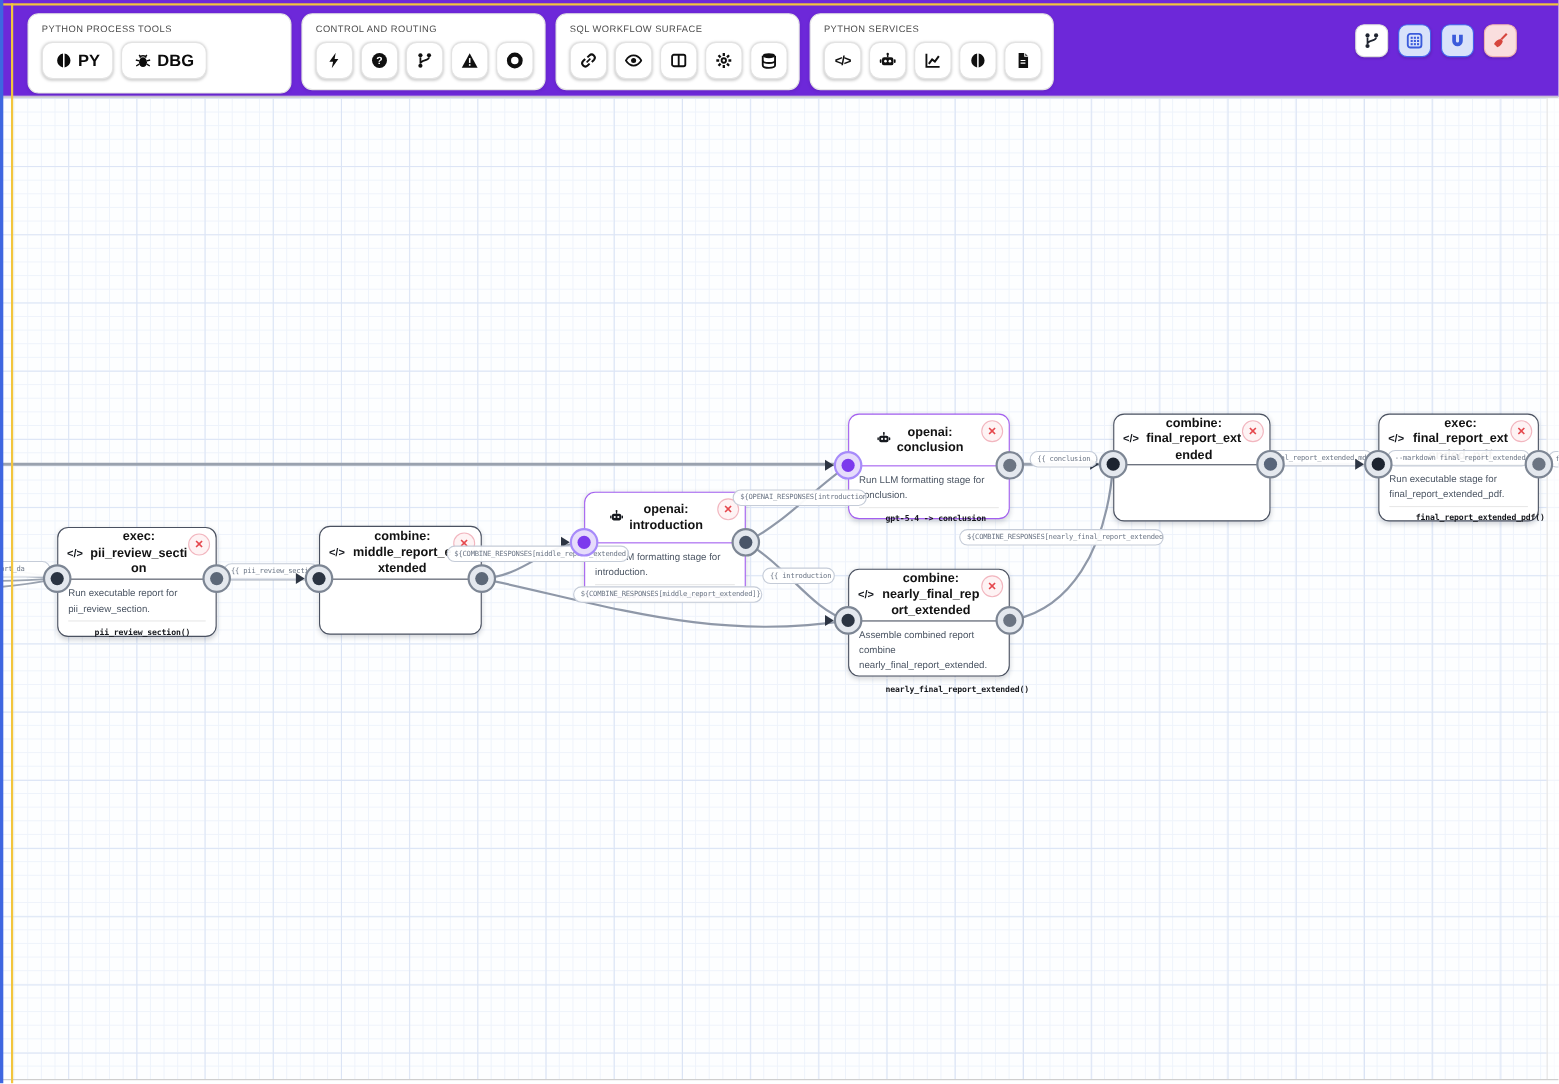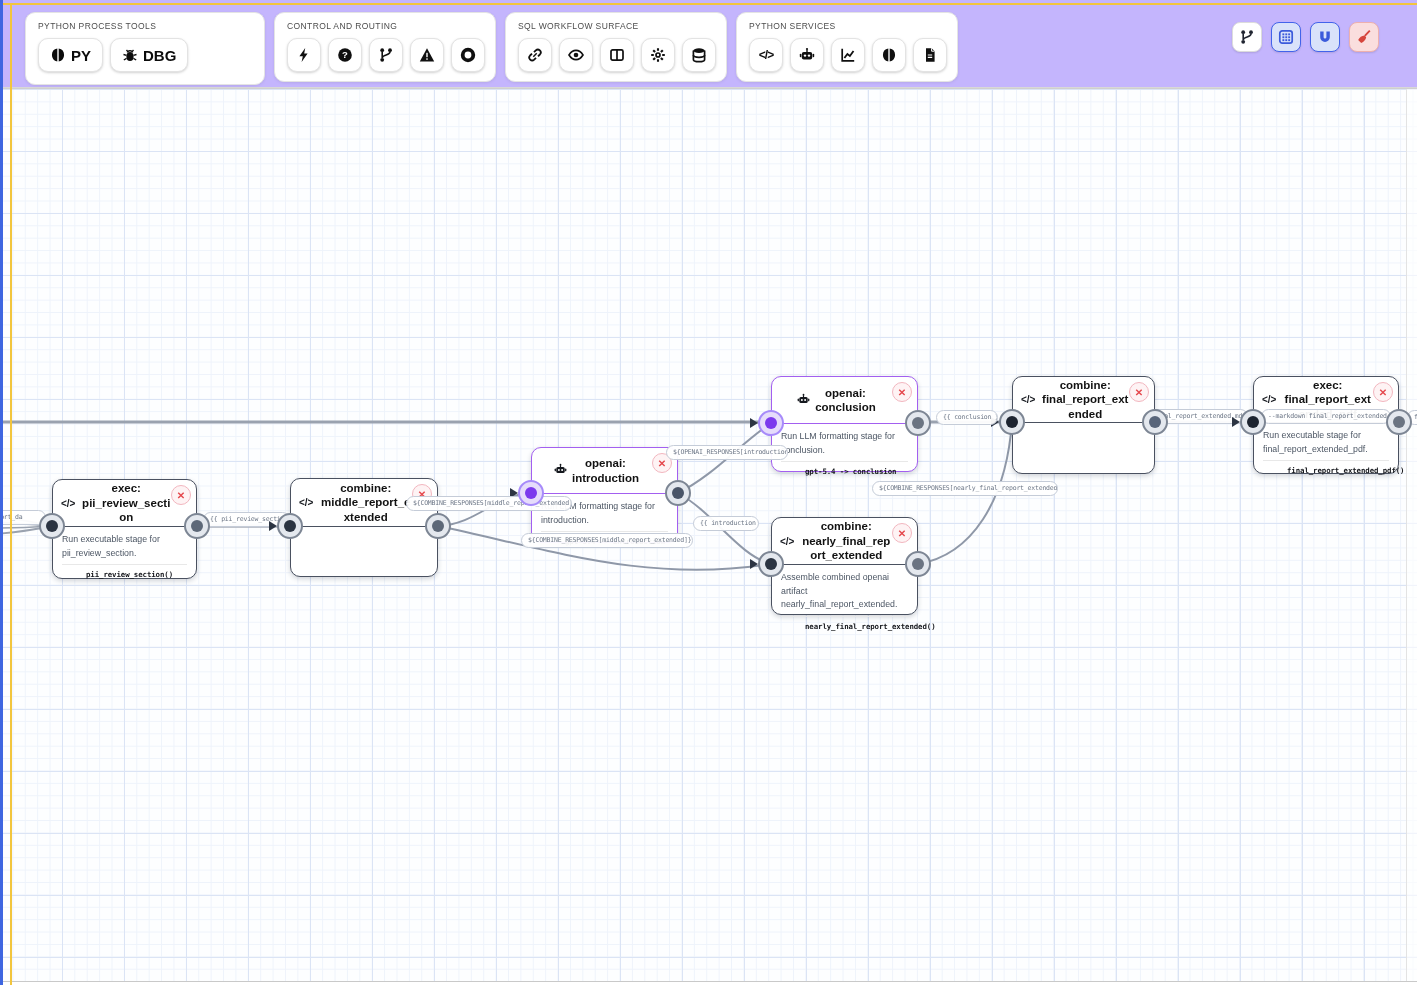--- a/index.html
+++ b/index.html
@@ -5,21 +5,21 @@
   * { box-sizing: border-box; margin: 0; padding: 0; }
   html,body { width: 1417px; height: 985px; overflow: hidden; }
   body { font-family: "Liberation Sans", sans-serif; background: #fff; position: relative; }
 
   
   .blue-stripe { position:absolute; left:0; top:0; bottom:0; width:3px; background:#3e66e0; z-index:60; }
   .frame-top   { position:absolute; left:0; top:3px; right:0; height:2px; background:#f2c53d; z-index:59; }
   .frame-left  { position:absolute; left:10px; top:3px; bottom:0; width:2px; background:#f2c53d; z-index:59; }
 
   
-  .toolbar { position:absolute; top:0; left:0; right:0; height:88px; background:#c4b5fd;
+  .toolbar { position:absolute; top:0; left:0; right:0; height:88px; background:#6d28d9;
              border-bottom:1px solid #d8d8d8; z-index:40; }
   .toolbar-groups { position:absolute; left:25px; top:12px; display:flex; gap:9px; align-items:flex-start; }
   .tool-group { background:#fff; border:1px solid #e4e4e4; border-radius:10px;
                 box-shadow:0 1px 3px rgba(0,0,0,.08); padding:6px 10px 9px 12px; }
   .tool-group-title { font-size:8.5px; color:#4c4c4c; letter-spacing:.4px; margin:2px 0 7px; white-space:nowrap; }
   .tool-group-buttons { display:flex; gap:7px; }
   .tool-group--tall { width:240px; height:73px; }
   .tool-group--tall .tool-group-buttons { justify-content:flex-start; margin-top:1px; padding-right:2px; }
   .icon-btn { width:34px; height:34px; border-radius:10px; background:#fff; border:1px solid #e3e3e3;
               box-shadow:0 1px 2.5px rgba(0,0,0,.18); display:flex; align-items:center; justify-content:center;
@@ -316,21 +316,21 @@
     </svg>
   <div class="canvas-right-fade"></div>
 <div class="node" style="left: 52px; top: 390px; width: 145px; height: 100px;">
       <div class="node-header" style="height: 47px;">
         <span class="node-icon">&lt;/&gt;</span>
         <div class="node-title">exec:
 pii_review_section</div>
         <button class="node-close">✕</button>
       </div>
       <div class="node-body">
-        <div class="node-desc">Run executable stage for pii_review_section.</div>
+        <div class="node-desc">Run executable report for pii_review_section.</div>
         <div class="node-code">pii_review_section()</div>
       </div>
     </div>
     <div class="port" style="left: 39px; top: 424px;">
       <div class="port-dot" style="background: rgb(43, 52, 66);"></div>
     </div>
     <div class="port" style="left: 184px; top: 424px;">
       <div class="port-dot" style="background: rgb(93, 104, 120);"></div>
     </div>
     <div class="node" style="left: 290px; top: 389px; width: 148px; height: 99px;">
@@ -403,21 +403,21 @@
     </div>
     <div class="tick" style="left: 750px; top: 329px;"></div>
     <div class="node" style="left: 771px; top: 428px; width: 147px; height: 98px;">
       <div class="node-header" style="height: 47px;">
         <span class="node-icon">&lt;/&gt;</span>
         <div class="node-title">combine:
 nearly_final_report_extended</div>
         <button class="node-close">✕</button>
       </div>
       <div class="node-body">
-        <div class="node-desc">Assemble combined openai artifact nearly_final_report_extended.</div>
+        <div class="node-desc">Assemble combined report combine nearly_final_report_extended.</div>
         <div class="node-code">nearly_final_report_extended()</div>
       </div>
     </div>
     <div class="port" style="left: 758px; top: 462px;">
       <div class="port-dot" style="background: rgb(43, 52, 66);"></div>
     </div>
     <div class="port" style="left: 905px; top: 462px;">
       <div class="port-dot" style="background: rgb(107, 116, 130);"></div>
     </div>
     <div class="tick" style="left: 750px; top: 470px;"></div>

